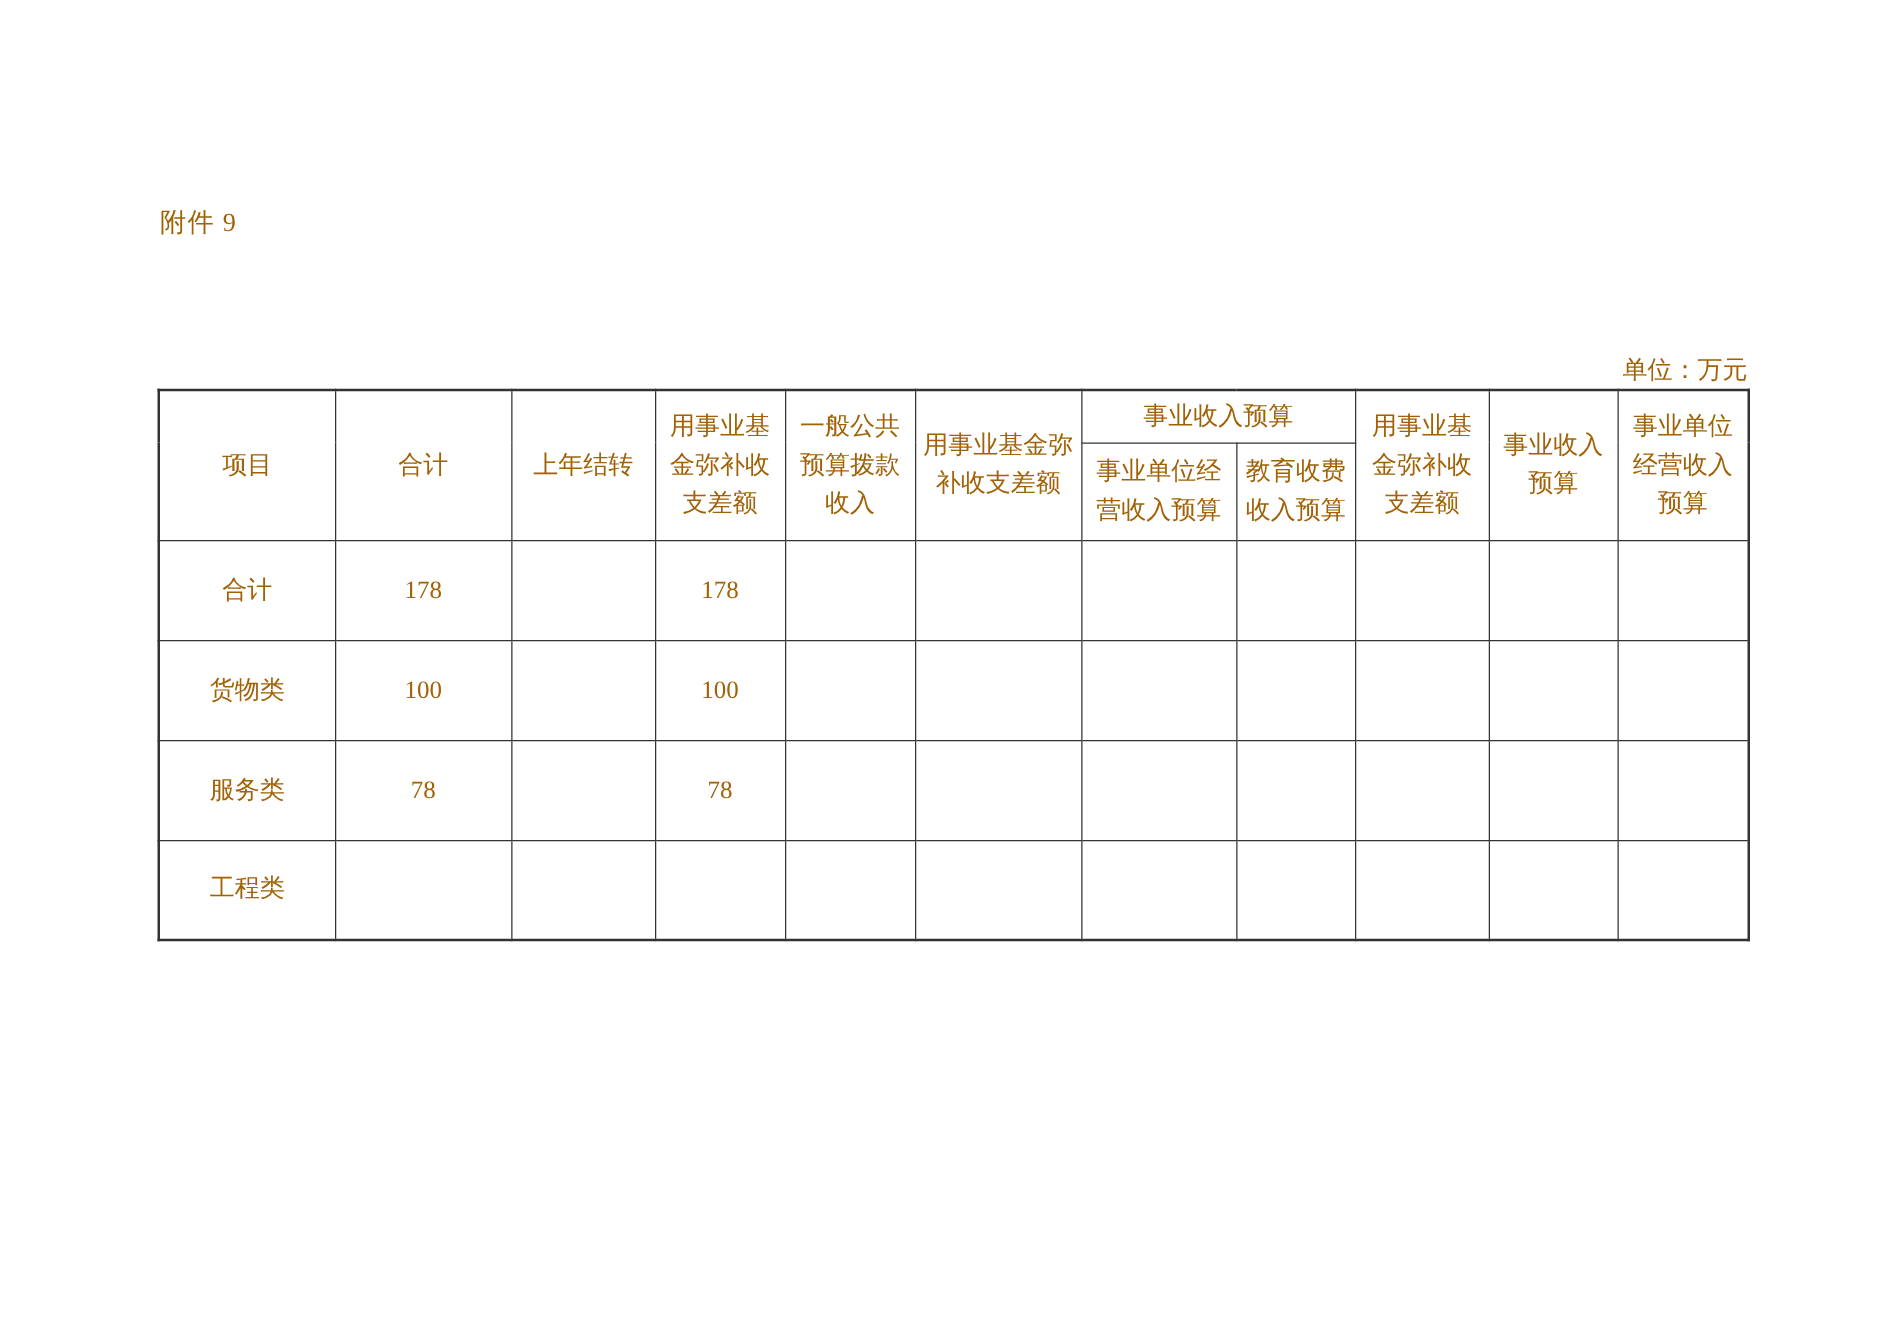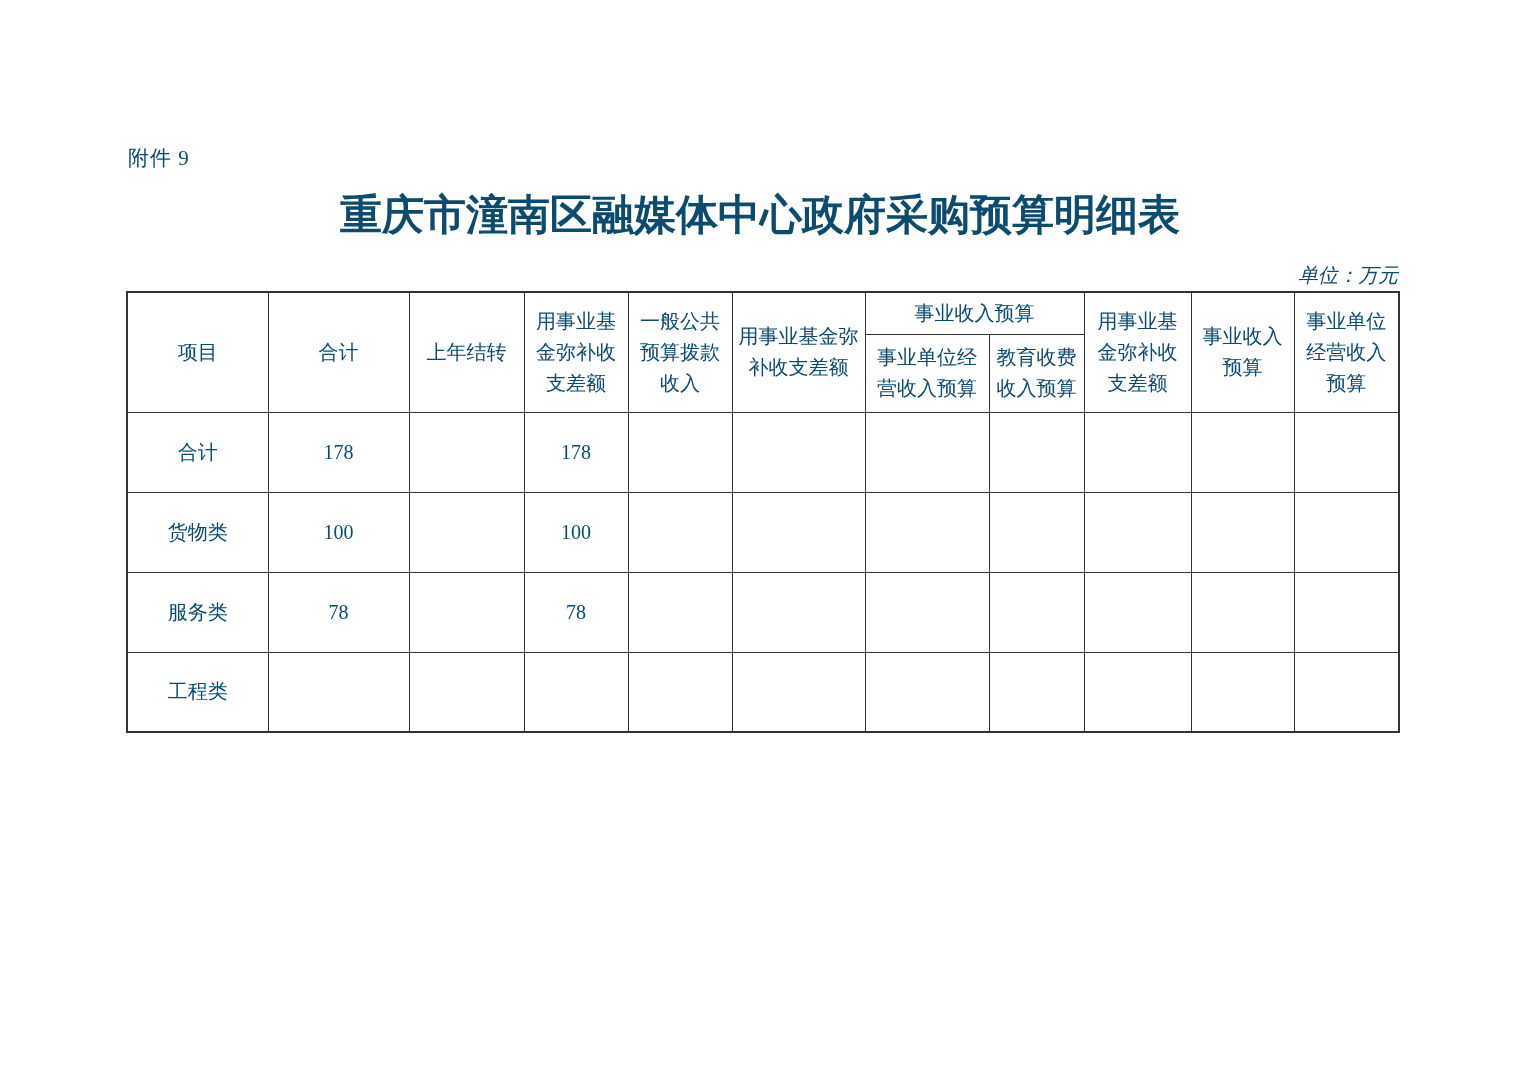--- a/index.html
+++ b/index.html
@@ -4,21 +4,22 @@
 <style>
   * { margin: 0; padding: 0; box-sizing: border-box; }
   html, body { background: #ffffff; }
   .page {
     position: relative;
     width: 1520px;
     height: 872px;
     background: #ffffff;
     overflow: hidden;
     font-family: "Liberation Serif", "DejaVu Serif", serif;
-    color: #0c4a6e;
+    color: #a16207;
+    margin-top: 20px;
   }
   .attachment-label {
     position: absolute;
     left: 128px;
     top: 144px;
     font-size: 21px;
     letter-spacing: 1px;
   }
   .doc-title {
     position: absolute;
@@ -31,21 +32,20 @@
     letter-spacing: 0;
     line-height: 1.2;
   }
   .unit-note {
     position: absolute;
     left: 126px;
     top: 262px;
     width: 1272px;
     text-align: right;
     font-size: 20px;
-    font-style: italic;
   }
   table.budget-table {
     position: absolute;
     left: 126px;
     top: 291px;
     width: 1272px;
     border-collapse: collapse;
     table-layout: fixed;
     border: 2px solid #333333;
   }
@@ -64,21 +64,20 @@
   .budget-table thead tr.sub-row   { height: 78px; }
   .budget-table tbody tr           { height: 80px; }
 </style>
 </head>
 <body>
 
 <div class="page">
 
   <div class="attachment-label">附件 9</div>
 
-  <h1 class="doc-title">重庆市潼南区融媒体中心政府采购预算明细表</h1>
 
   <div class="unit-note">单位：万元</div>
 
   <table class="budget-table">
     <colgroup>
       <col style="width:141px">
       <col style="width:141px">
       <col style="width:115px">
       <col style="width:104px">
       <col style="width:104px">

